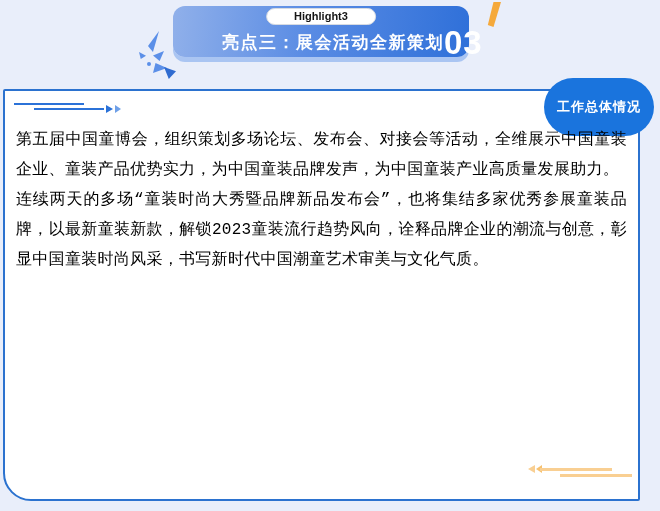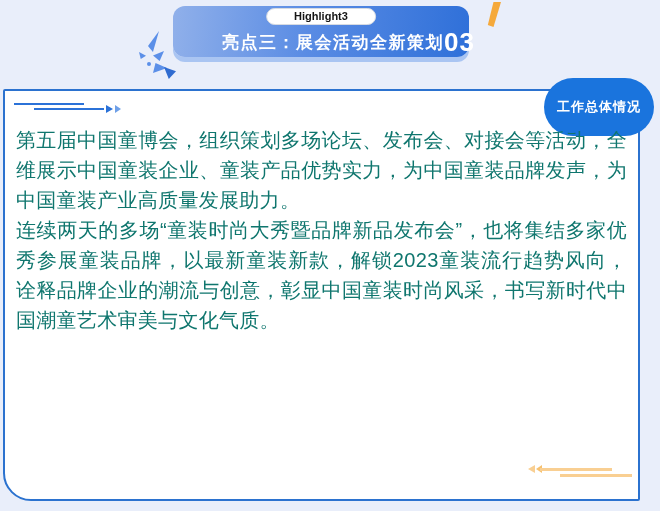--- a/index.html
+++ b/index.html
@@ -19,21 +19,21 @@
     position:absolute; top:2px; left:50%; transform:translateX(-50%);
     background:#ffffff; border:1px solid #d7dbe2; border-radius:999px;
     height:17px; line-height:15px; padding:0 27px;
     font-size:11px; font-weight:bold; color:#151515; white-space:nowrap;
   }
   .title-row {
     position:absolute; left:15px; right:11px; top:24px; bottom:2px;
     display:flex; align-items:center; justify-content:space-between; color:#ffffff;margin-left:34px;
   }
   .title { font-size:17px; font-weight:bold; letter-spacing:1.5px; white-space:nowrap; }
-  .number { font-size:26px; font-weight:bold; letter-spacing:1px; }
+  .number { font-size:33px; font-weight:bold; letter-spacing:1px; }
 
   
   .deco { position:absolute; background:#5b8fe8; }
   .c1 { left:148px; top:31px; width:11px; height:21px; clip-path:polygon(100% 0,45% 100%,0 72%); }
   .c2 { left:139px; top:52px; width:7px;  height:7px;  clip-path:polygon(0 0,100% 55%,25% 100%); }
   .c3 { left:153px; top:51px; width:11px; height:10px; clip-path:polygon(0 45%,100% 0,60% 100%); }
   .c4 { left:147px; top:62px; width:4px;  height:4px;  border-radius:50%; }
   .c5 { left:153px; top:63px; width:14px; height:10px; clip-path:polygon(0 100%,18% 0,100% 50%); }
   .c6 { left:164px; top:67px; width:12px; height:12px; clip-path:polygon(0 0,100% 35%,40% 100%); background:#2f6bd0; }
   .slash {
@@ -66,22 +66,22 @@
   
   .abr-l1 { left:535px; top:377px; width:72px; height:3px; background:#f9cf92; }
   .abr-l2 { left:555px; top:383px; width:72px; height:3px; background:#f9cf92; }
   .abr-a1 { left:523px; top:374px; width:0; height:0;
             border-right:7px solid #f9cf92; border-top:4px solid transparent; border-bottom:4px solid transparent; }
   .abr-a2 { left:531px; top:374px; width:0; height:0;
             border-right:6px solid #f6c170; border-top:4px solid transparent; border-bottom:4px solid transparent; }
 
   .body-text {
     position:absolute; left:11px; right:11px; top:34px;
-    font-size:20px; line-height:30px; color:#0f766e;
-    text-align:justify; letter-spacing:0.3px;
+    font-size:16px; line-height:30px; color:#000000;
+    text-align:justify; letter-spacing:0.3px;font-family:Liberation Mono, monospace;
   }
   .body-text p { margin:0; }
 </style>
 </head>
 <body>
 
 <div class="page">
 
   <span class="deco c1"></span>
   <span class="deco c2"></span>

